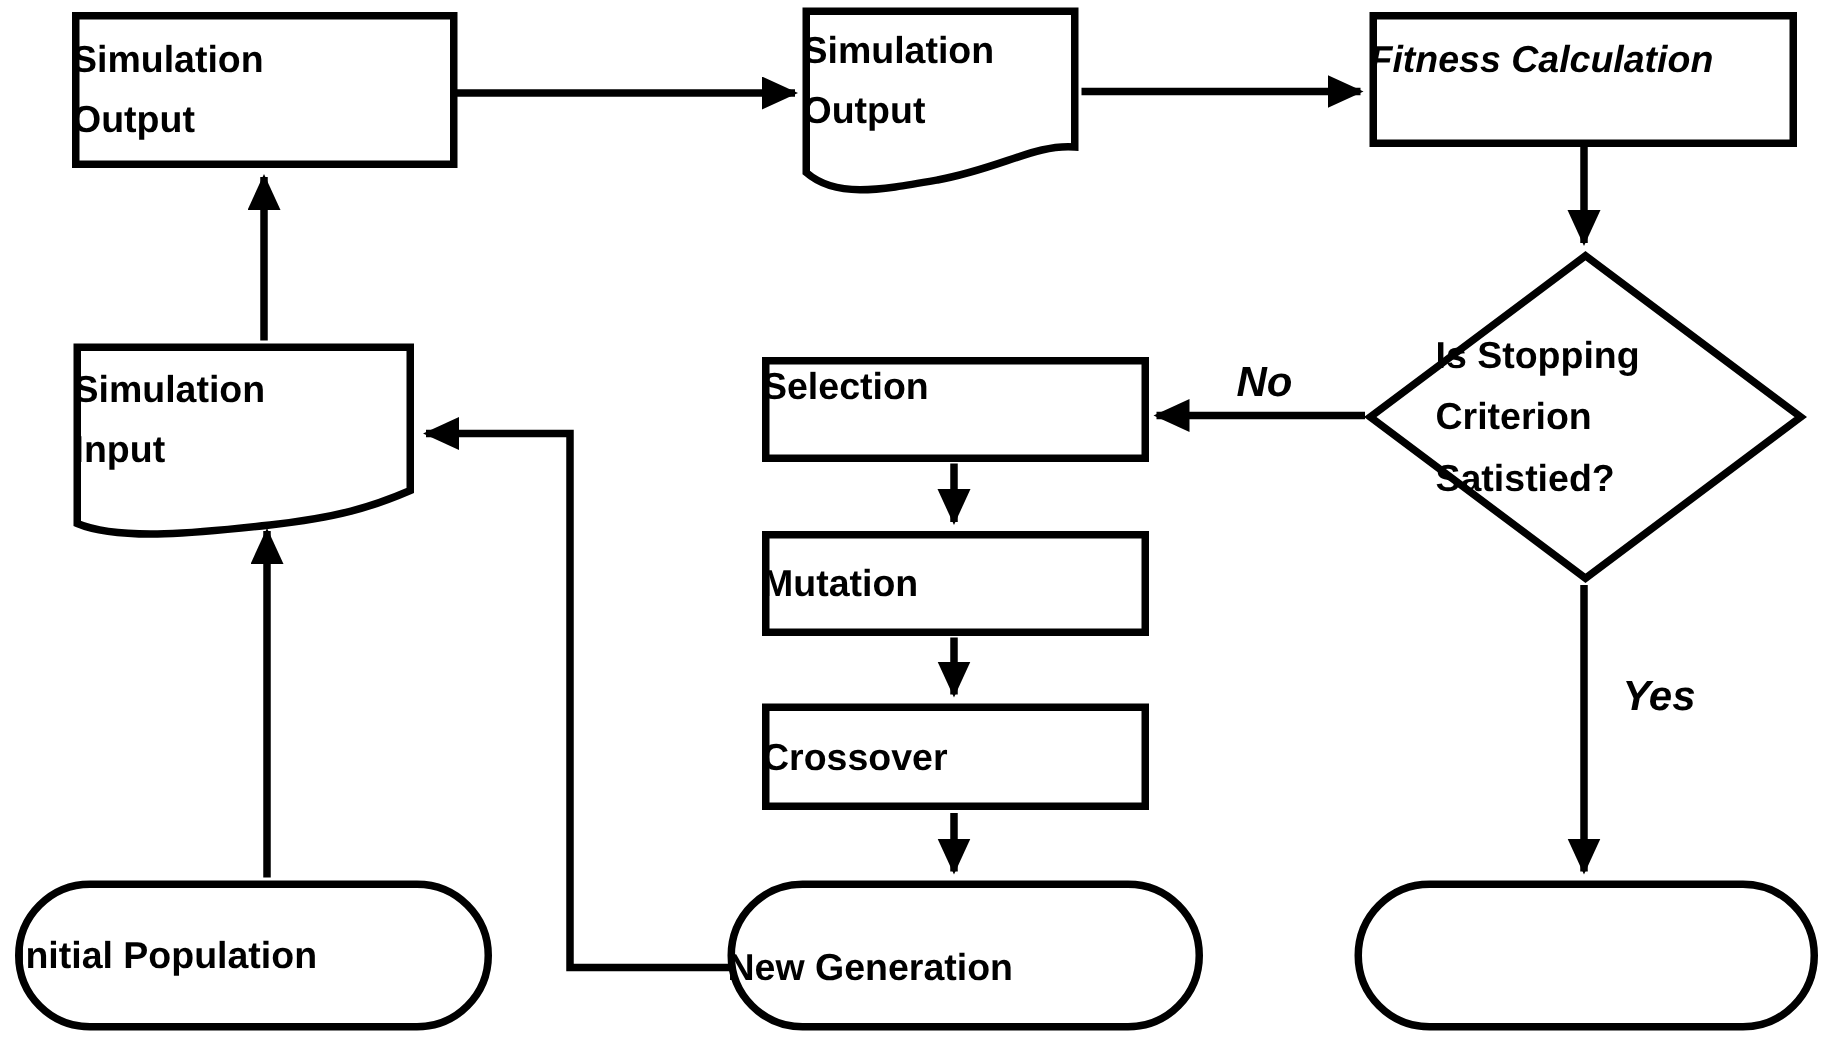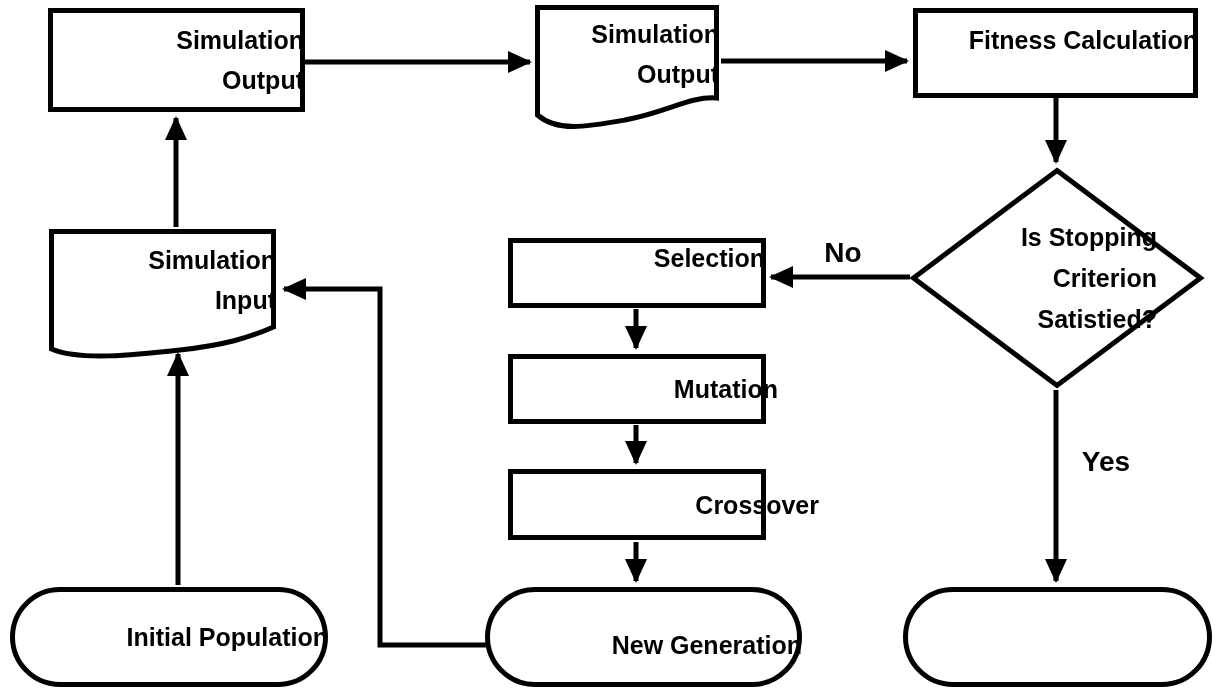--- a/index.html
+++ b/index.html
@@ -4,28 +4,28 @@
 <style>
   html,body{margin:0;padding:0;background:#ffffff;}
   .canvas{
     position:relative;width:1223px;height:692px;background:#ffffff;
     font-family:"Liberation Sans",sans-serif;overflow:hidden;
   }
   .canvas svg{position:absolute;left:0;top:0;}
   .edge{stroke:#000;stroke-width:5;fill:none;}
   .shape{stroke:#000;stroke-width:5;fill:#fff;}
   .node-label{
-    position:absolute;display:flex;flex-direction:column;align-items:flex-end;
+    position:absolute;display:flex;flex-direction:column;align-items:flex-start;
     justify-content:center;text-align:center;font-weight:700;font-size:25px;
     line-height:40px;color:#000;pointer-events:none;
   }
   .node-label.tight{line-height:41px;}
   .edge-label{
-    position:absolute;display:flex;justify-content:center;
-    font-weight:700;font-size:28px;color:#000;pointer-events:none;
+    position:absolute;display:flex;align-items:center;justify-content:center;
+    font-weight:700;font-size:28px;color:#000;pointer-events:none;font-style:italic;
   }
 </style>
 </head>
 <body>
 
 <div class="canvas">
 
   <svg width="1223" height="692" viewBox="0 0 1223 692">
     <defs>
       <marker id="ah" markerUnits="userSpaceOnUse" markerWidth="26" markerHeight="24" refX="22" refY="11" orient="auto">
@@ -61,35 +61,35 @@
   <div class="node-label" style="left:48px;top:8px;width:256px;height:104px;">
     <span>Simulation</span>
     <span>Output</span>
   </div>
 
   <div class="node-label" style="left:535px;top:5px;width:184px;height:98px;">
     <span>Simulation</span>
     <span>Output</span>
   </div>
 
-  <div class="node-label" style="left:913px;top:8px;width:285px;height:63px;">
+  <div class="node-label" style="left:913px;top:8px;width:285px;height:63px;font-style:italic;">
     <span>Fitness Calculation</span>
   </div>
 
   <div class="node-label tight" style="left:957px;top:215px;width:200px;height:126px;">
     <span>Is Stopping</span>
     <span>Criterion</span>
     <span>Satistied?</span>
   </div>
 
   <div class="node-label" style="left:508px;top:223px;width:257px;height:69px;">
     <span>Selection</span>
   </div>
 
-  <div class="node-label" style="left:508px;top:354px;width:257px;height:69px;margin-left:13px;">
+  <div class="node-label" style="left:508px;top:354px;width:257px;height:69px;">
     <span>Mutation</span>
   </div>
 
   <div class="node-label" style="left:508px;top:469px;width:311px;height:71px;">
     <span>Crossover</span>
   </div>
 
   <div class="node-label" style="left:49px;top:229px;width:227px;height:102px;">
     <span>Simulation</span>
     <span>Input</span>

